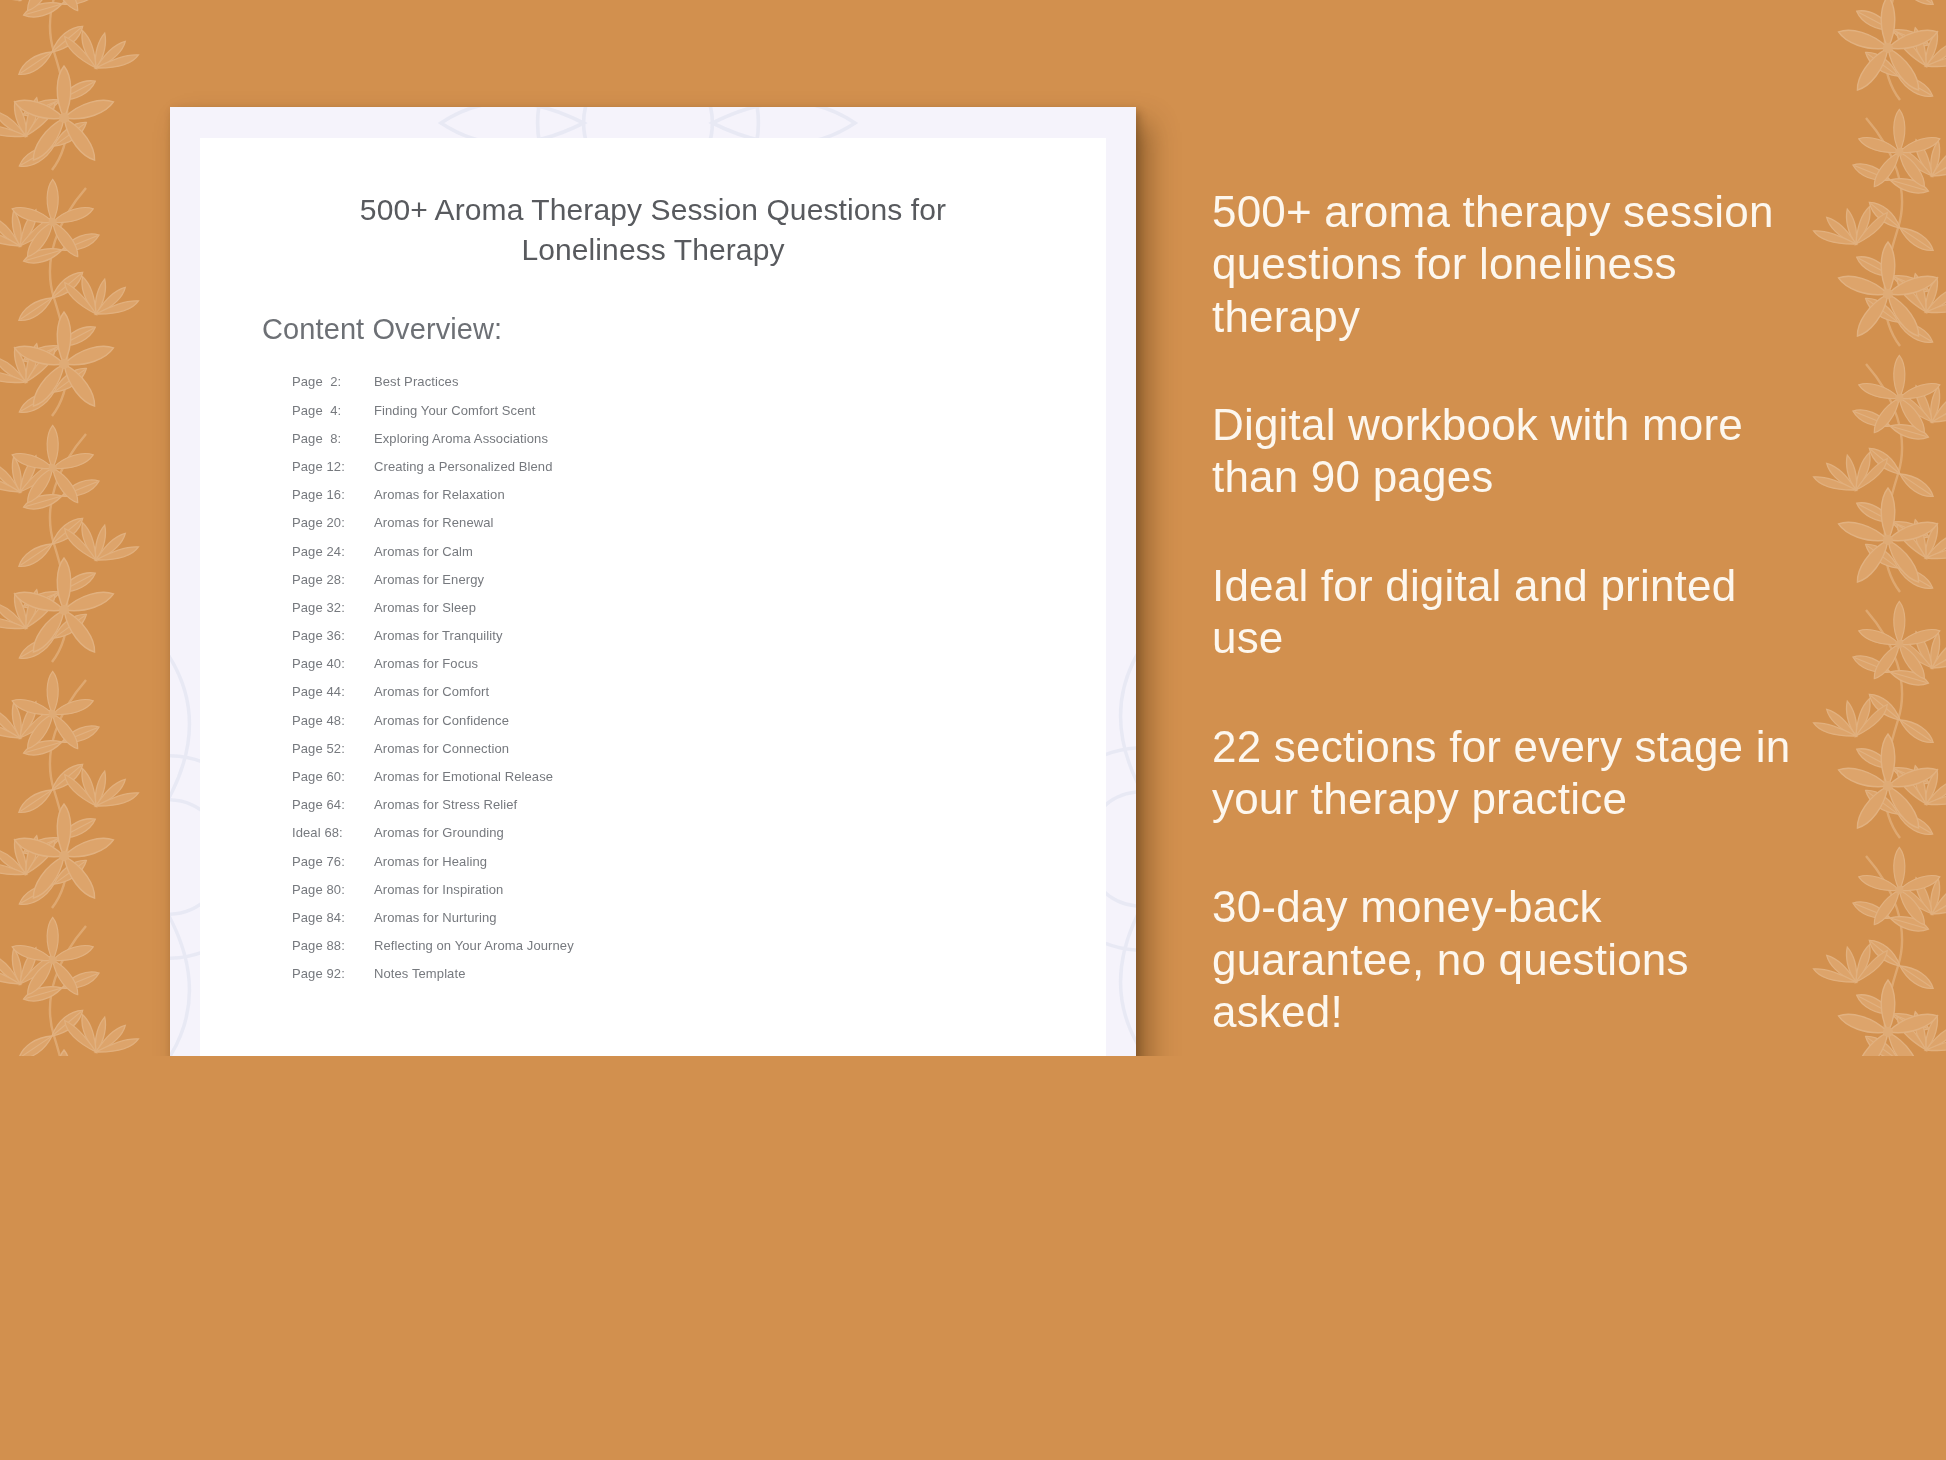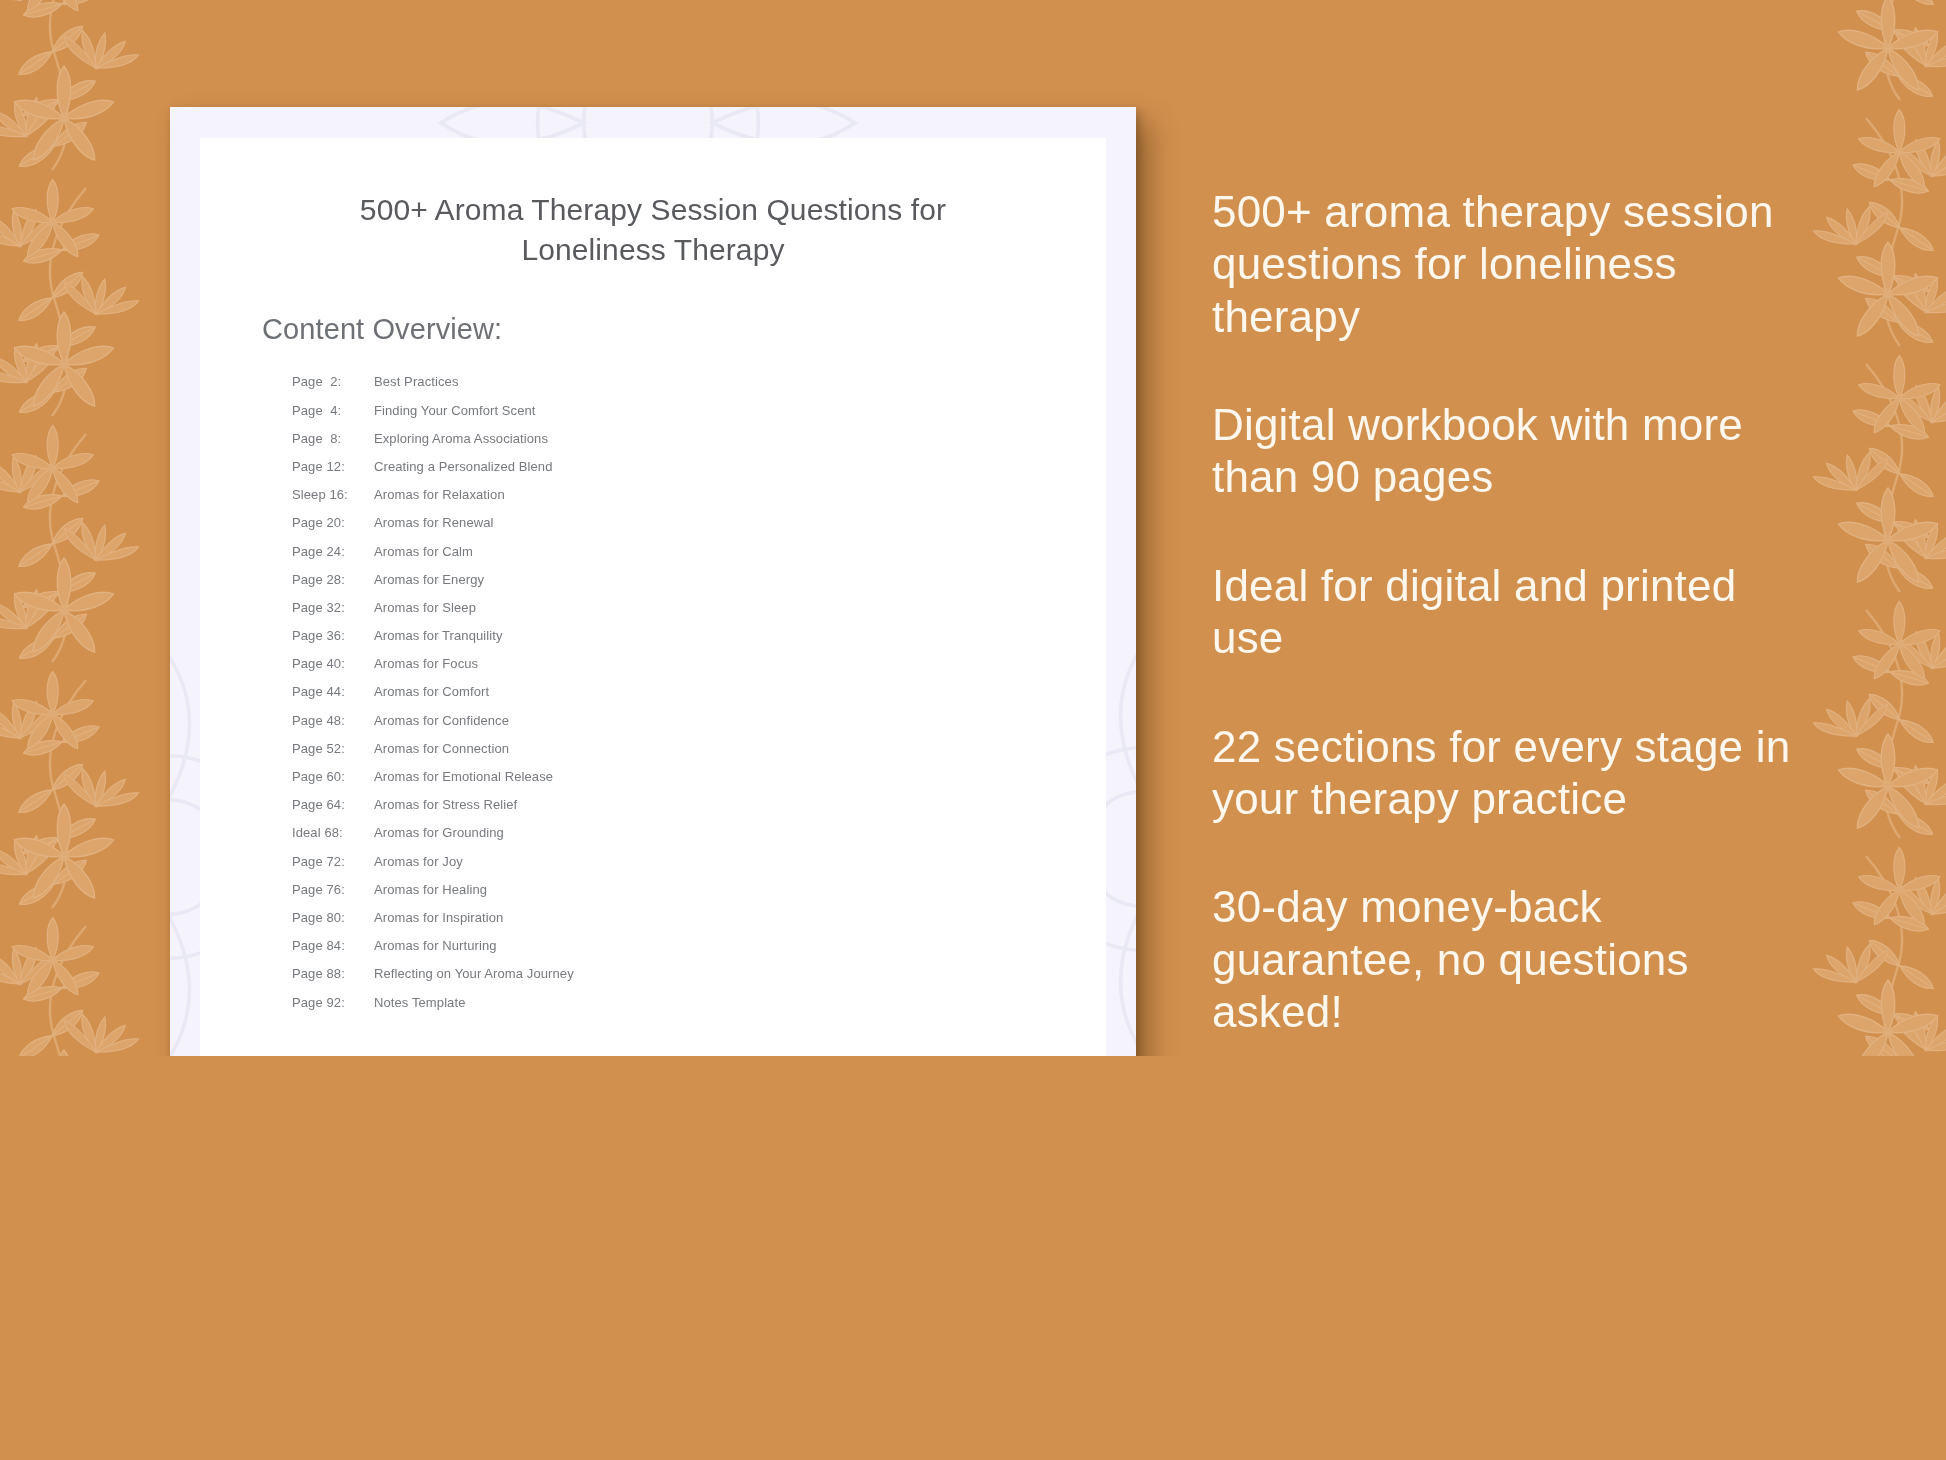--- a/index.html
+++ b/index.html
@@ -289,21 +289,21 @@
             </li>
             <li>
               <span class="pg">Page  8:</span>
               <span class="ttl">Exploring Aroma Associations</span>
             </li>
             <li>
               <span class="pg">Page 12:</span>
               <span class="ttl">Creating a Personalized Blend</span>
             </li>
             <li>
-              <span class="pg">Sleep 16:</span>
+              <span class="pg">Page 16:</span>
               <span class="ttl">Aromas for Relaxation</span>
             </li>
             <li>
               <span class="pg">Page 20:</span>
               <span class="ttl">Aromas for Renewal</span>
             </li>
             <li>
               <span class="pg">Page 24:</span>
               <span class="ttl">Aromas for Calm</span>
             </li>
@@ -339,24 +339,20 @@
               <span class="pg">Page 60:</span>
               <span class="ttl">Aromas for Emotional Release</span>
             </li>
             <li>
               <span class="pg">Page 64:</span>
               <span class="ttl">Aromas for Stress Relief</span>
             </li>
             <li>
               <span class="pg">Ideal 68:</span>
               <span class="ttl">Aromas for Grounding</span>
-            </li>
-            <li>
-              <span class="pg">Page 72:</span>
-              <span class="ttl">Aromas for Joy</span>
             </li>
             <li>
               <span class="pg">Page 76:</span>
               <span class="ttl">Aromas for Healing</span>
             </li>
             <li>
               <span class="pg">Page 80:</span>
               <span class="ttl">Aromas for Inspiration</span>
             </li>
             <li>

